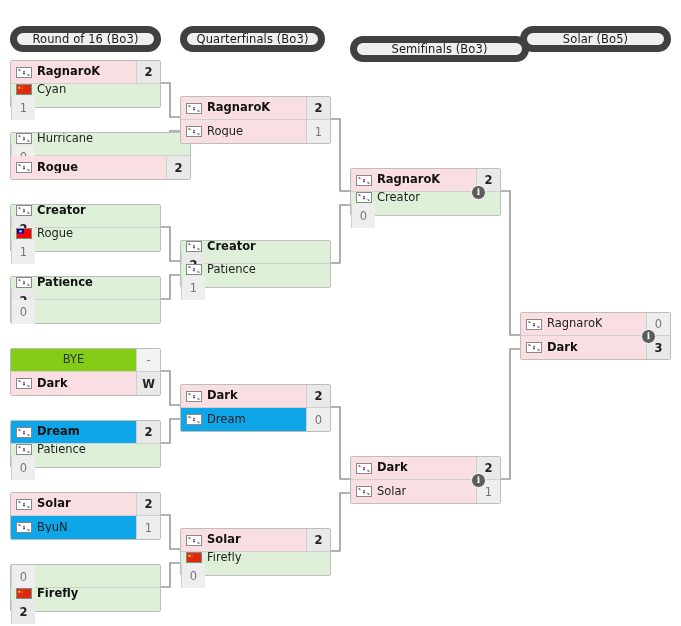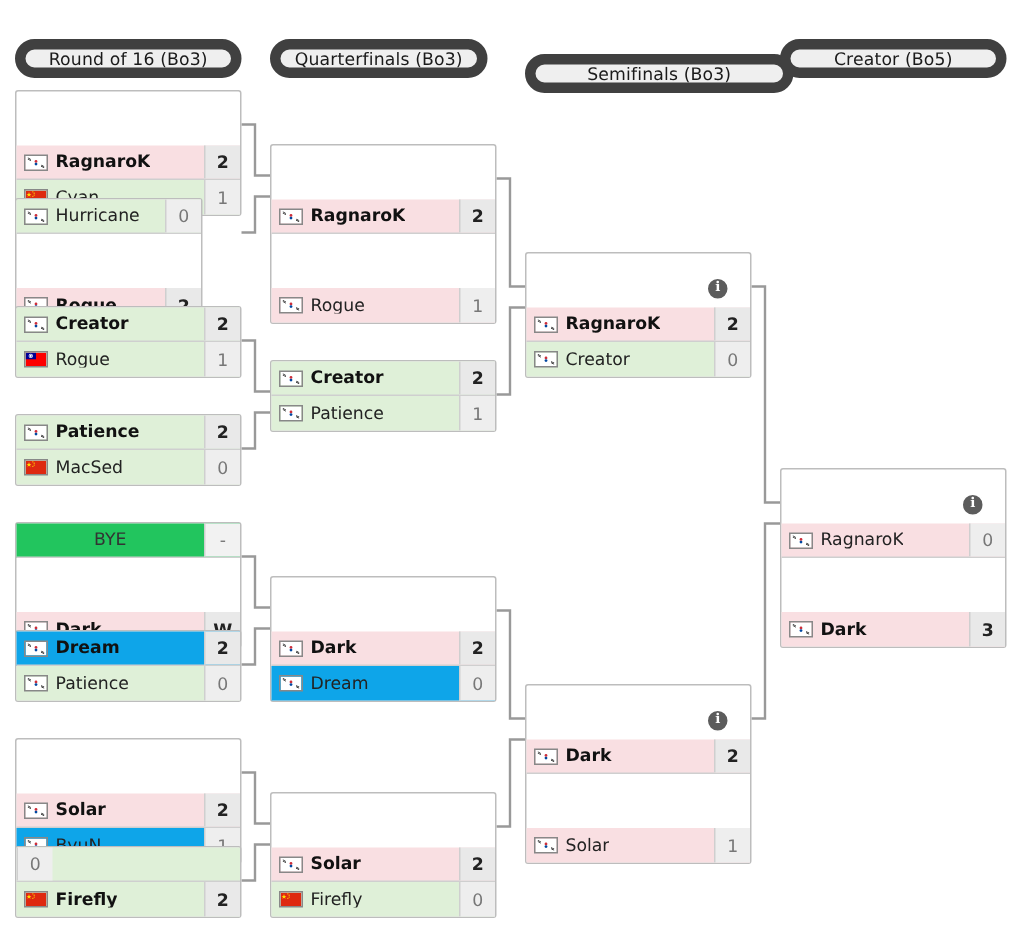--- a/index.html
+++ b/index.html
@@ -62,24 +62,24 @@
     width:24px;
     flex:0 0 24px;
     border-left:1px solid #cfcfcf;
     background:#eeeeee;
     display:flex;align-items:center;justify-content:center;
     font-size:11.5px;
     color:#333;
     box-sizing:border-box;
   }
   
-  .bg-win   {background:#f9dfe2;margin-top:36px;}
-  .bg-lose  {background:#dff0d8;}
+  .bg-win   {background:#f9dfe2;}
+  .bg-lose  {background:#dff0d8;flex-direction:column;}
   .bg-blue  {background:#0ea5e9;}
-  .bg-bye   {background:#22c55e;}
+  .bg-bye   {background:#84cc16;}
 
   .score-win  {background:#e9e9e9;color:#222;font-weight:bold;}
   .score-lose {background:#eeeeee;color:#777;}
   .score-bye  {background:#f2f2f2;color:#777;}
 
   .pname{
     white-space:nowrap;overflow:hidden;text-overflow:ellipsis;
     font-size:11.5px;line-height:1;
   }
   .pname.winner{font-weight:bold;color:#111;}
@@ -133,21 +133,21 @@
       <path d="M331,263 L340,263 L340,205 L350,205"></path>
       <path d="M331,407 L340,407 L340,479 L350,479"></path>
       <path d="M331,551 L340,551 L340,493 L350,493"></path>
       <path d="M501,191 L510,191 L510,335 L520,335"></path>
       <path d="M501,479 L510,479 L510,349 L520,349"></path>
     </svg>
   <div id="headers">
       <div class="round-header" style="left: 10px; top: 6px; width: 151px;">Round of 16 (Bo3)</div>
       <div class="round-header" style="left: 180px; top: 6px; width: 145px;">Quarterfinals (Bo3)</div>
       <div class="round-header" style="left: 350px; top: 16px; width: 179px;">Semifinals (Bo3)</div>
-      <div class="round-header" style="left: 520px; top: 6px; width: 151px;">Creator (Bo5)</div>
+      <div class="round-header" style="left: 520px; top: 6px; width: 151px;">Solar (Bo5)</div>
     </div>
   <div id="matches">
       <div class="match" style="left: 10px; top: 60px; width: 151px;">
         <div class="row top bg-win">
           <div class="name-cell">
             <span class="flag">
               <svg viewBox="0 0 30 20" preserveAspectRatio="none">
                 <rect width="30" height="20" fill="#fff"></rect>
                 <path d="M15 6 a4 4 0 0 1 0 8 a4 4 0 0 0 0 -8" fill="#cd2e3a"></path>
                 <path d="M15 6 a4 4 0 0 0 0 8 a4 4 0 0 1 0 -8" fill="#0047a0"></path>
@@ -177,21 +177,21 @@
                   <circle cx="12.4" cy="6.8" r="0.9"></circle>
                   <circle cx="10.5" cy="8.6" r="0.9"></circle>
                 </g>
               </svg>
             </span>
             <span class="pname">Cyan</span>
           </div>
           <div class="score-cell score-lose">1</div>
         </div>
       </div>
-      <div class="match" style="left: 10px; top: 132px; width: 125px;">
+      <div class="match" style="left: 10px; top: 132px; width: 181px;">
         <div class="row top bg-lose">
           <div class="name-cell">
             <span class="flag">
               <svg viewBox="0 0 30 20" preserveAspectRatio="none">
                 <rect width="30" height="20" fill="#fff"></rect>
                 <path d="M15 6 a4 4 0 0 1 0 8 a4 4 0 0 0 0 -8" fill="#cd2e3a"></path>
                 <path d="M15 6 a4 4 0 0 0 0 8 a4 4 0 0 1 0 -8" fill="#0047a0"></path>
                 <circle cx="15" cy="8" r="2" fill="#cd2e3a"></circle>
                 <circle cx="15" cy="12" r="2" fill="#0047a0"></circle>
                 <g fill="#000">
@@ -280,348 +280,333 @@
                   <rect x="3" y="3.5" width="5" height="0.9" transform="rotate(30 5.5 4)"></rect>
                   <rect x="3" y="5.3" width="5" height="0.9" transform="rotate(30 5.5 5.8)"></rect>
                   <rect x="22" y="14" width="5" height="0.9" transform="rotate(30 24.5 14.5)"></rect>
                   <rect x="22" y="15.8" width="5" height="0.9" transform="rotate(30 24.5 16.3)"></rect>
                 </g>
               </svg>
             </span>
             <span class="pname winner">Patience</span>
           </div>
           <div class="score-cell score-win">2</div>
+        </div>
+        <div class="row bg-lose">
+          <div class="score-cell score-lose">0</div>
+        </div>
+      </div>
+      <div class="match" style="left: 10px; top: 348px; width: 151px;">
+        <div class="row top bg-bye">
+          <div class="name-cell">
+            <span class="pname bye">BYE</span>
+          </div>
+          <div class="score-cell score-bye">-</div>
+        </div>
+        <div class="row bg-win">
+          <div class="name-cell">
+            <span class="flag">
+              <svg viewBox="0 0 30 20" preserveAspectRatio="none">
+                <rect width="30" height="20" fill="#fff"></rect>
+                <path d="M15 6 a4 4 0 0 1 0 8 a4 4 0 0 0 0 -8" fill="#cd2e3a"></path>
+                <path d="M15 6 a4 4 0 0 0 0 8 a4 4 0 0 1 0 -8" fill="#0047a0"></path>
+                <circle cx="15" cy="8" r="2" fill="#cd2e3a"></circle>
+                <circle cx="15" cy="12" r="2" fill="#0047a0"></circle>
+                <g fill="#000">
+                  <rect x="3" y="3.5" width="5" height="0.9" transform="rotate(30 5.5 4)"></rect>
+                  <rect x="3" y="5.3" width="5" height="0.9" transform="rotate(30 5.5 5.8)"></rect>
+                  <rect x="22" y="14" width="5" height="0.9" transform="rotate(30 24.5 14.5)"></rect>
+                  <rect x="22" y="15.8" width="5" height="0.9" transform="rotate(30 24.5 16.3)"></rect>
+                </g>
+              </svg>
+            </span>
+            <span class="pname winner">Dark</span>
+          </div>
+          <div class="score-cell score-win">W</div>
+        </div>
+      </div>
+      <div class="match" style="left: 10px; top: 420px; width: 151px;">
+        <div class="row top bg-blue">
+          <div class="name-cell">
+            <span class="flag">
+              <svg viewBox="0 0 30 20" preserveAspectRatio="none">
+                <rect width="30" height="20" fill="#fff"></rect>
+                <path d="M15 6 a4 4 0 0 1 0 8 a4 4 0 0 0 0 -8" fill="#cd2e3a"></path>
+                <path d="M15 6 a4 4 0 0 0 0 8 a4 4 0 0 1 0 -8" fill="#0047a0"></path>
+                <circle cx="15" cy="8" r="2" fill="#cd2e3a"></circle>
+                <circle cx="15" cy="12" r="2" fill="#0047a0"></circle>
+                <g fill="#000">
+                  <rect x="3" y="3.5" width="5" height="0.9" transform="rotate(30 5.5 4)"></rect>
+                  <rect x="3" y="5.3" width="5" height="0.9" transform="rotate(30 5.5 5.8)"></rect>
+                  <rect x="22" y="14" width="5" height="0.9" transform="rotate(30 24.5 14.5)"></rect>
+                  <rect x="22" y="15.8" width="5" height="0.9" transform="rotate(30 24.5 16.3)"></rect>
+                </g>
+              </svg>
+            </span>
+            <span class="pname winner">Dream</span>
+          </div>
+          <div class="score-cell score-win">2</div>
+        </div>
+        <div class="row bg-lose">
+          <div class="name-cell">
+            <span class="flag">
+              <svg viewBox="0 0 30 20" preserveAspectRatio="none">
+                <rect width="30" height="20" fill="#fff"></rect>
+                <path d="M15 6 a4 4 0 0 1 0 8 a4 4 0 0 0 0 -8" fill="#cd2e3a"></path>
+                <path d="M15 6 a4 4 0 0 0 0 8 a4 4 0 0 1 0 -8" fill="#0047a0"></path>
+                <circle cx="15" cy="8" r="2" fill="#cd2e3a"></circle>
+                <circle cx="15" cy="12" r="2" fill="#0047a0"></circle>
+                <g fill="#000">
+                  <rect x="3" y="3.5" width="5" height="0.9" transform="rotate(30 5.5 4)"></rect>
+                  <rect x="3" y="5.3" width="5" height="0.9" transform="rotate(30 5.5 5.8)"></rect>
+                  <rect x="22" y="14" width="5" height="0.9" transform="rotate(30 24.5 14.5)"></rect>
+                  <rect x="22" y="15.8" width="5" height="0.9" transform="rotate(30 24.5 16.3)"></rect>
+                </g>
+              </svg>
+            </span>
+            <span class="pname">Patience</span>
+          </div>
+          <div class="score-cell score-lose">0</div>
+        </div>
+      </div>
+      <div class="match" style="left: 10px; top: 492px; width: 151px;">
+        <div class="row top bg-win">
+          <div class="name-cell">
+            <span class="flag">
+              <svg viewBox="0 0 30 20" preserveAspectRatio="none">
+                <rect width="30" height="20" fill="#fff"></rect>
+                <path d="M15 6 a4 4 0 0 1 0 8 a4 4 0 0 0 0 -8" fill="#cd2e3a"></path>
+                <path d="M15 6 a4 4 0 0 0 0 8 a4 4 0 0 1 0 -8" fill="#0047a0"></path>
+                <circle cx="15" cy="8" r="2" fill="#cd2e3a"></circle>
+                <circle cx="15" cy="12" r="2" fill="#0047a0"></circle>
+                <g fill="#000">
+                  <rect x="3" y="3.5" width="5" height="0.9" transform="rotate(30 5.5 4)"></rect>
+                  <rect x="3" y="5.3" width="5" height="0.9" transform="rotate(30 5.5 5.8)"></rect>
+                  <rect x="22" y="14" width="5" height="0.9" transform="rotate(30 24.5 14.5)"></rect>
+                  <rect x="22" y="15.8" width="5" height="0.9" transform="rotate(30 24.5 16.3)"></rect>
+                </g>
+              </svg>
+            </span>
+            <span class="pname winner">Solar</span>
+          </div>
+          <div class="score-cell score-win">2</div>
+        </div>
+        <div class="row bg-blue">
+          <div class="name-cell">
+            <span class="flag">
+              <svg viewBox="0 0 30 20" preserveAspectRatio="none">
+                <rect width="30" height="20" fill="#fff"></rect>
+                <path d="M15 6 a4 4 0 0 1 0 8 a4 4 0 0 0 0 -8" fill="#cd2e3a"></path>
+                <path d="M15 6 a4 4 0 0 0 0 8 a4 4 0 0 1 0 -8" fill="#0047a0"></path>
+                <circle cx="15" cy="8" r="2" fill="#cd2e3a"></circle>
+                <circle cx="15" cy="12" r="2" fill="#0047a0"></circle>
+                <g fill="#000">
+                  <rect x="3" y="3.5" width="5" height="0.9" transform="rotate(30 5.5 4)"></rect>
+                  <rect x="3" y="5.3" width="5" height="0.9" transform="rotate(30 5.5 5.8)"></rect>
+                  <rect x="22" y="14" width="5" height="0.9" transform="rotate(30 24.5 14.5)"></rect>
+                  <rect x="22" y="15.8" width="5" height="0.9" transform="rotate(30 24.5 16.3)"></rect>
+                </g>
+              </svg>
+            </span>
+            <span class="pname">ByuN</span>
+          </div>
+          <div class="score-cell score-lose">1</div>
+        </div>
+      </div>
+      <div class="match" style="left: 10px; top: 564px; width: 151px;">
+        <div class="row top bg-lose">
+          <div class="score-cell score-lose">0</div>
         </div>
         <div class="row bg-lose">
           <div class="name-cell">
             <span class="flag">
               <svg viewBox="0 0 30 20" preserveAspectRatio="none">
                 <rect width="30" height="20" fill="#de2910"></rect>
                 <g fill="#ffde00">
                   <polygon points="5,2.4 5.9,5 8.6,5 6.4,6.6 7.3,9.2 5,7.6 2.7,9.2 3.6,6.6 1.4,5 4.1,5"></polygon>
                   <circle cx="10.5" cy="2" r="0.9"></circle>
                   <circle cx="12.4" cy="4" r="0.9"></circle>
                   <circle cx="12.4" cy="6.8" r="0.9"></circle>
                   <circle cx="10.5" cy="8.6" r="0.9"></circle>
                 </g>
               </svg>
             </span>
-            <span class="pname">MacSed</span>
+            <span class="pname winner">Firefly</span>
+          </div>
+          <div class="score-cell score-win">2</div>
+        </div>
+      </div>
+      <div class="match" style="left: 180px; top: 96px; width: 151px;">
+        <div class="row top bg-win">
+          <div class="name-cell">
+            <span class="flag">
+              <svg viewBox="0 0 30 20" preserveAspectRatio="none">
+                <rect width="30" height="20" fill="#fff"></rect>
+                <path d="M15 6 a4 4 0 0 1 0 8 a4 4 0 0 0 0 -8" fill="#cd2e3a"></path>
+                <path d="M15 6 a4 4 0 0 0 0 8 a4 4 0 0 1 0 -8" fill="#0047a0"></path>
+                <circle cx="15" cy="8" r="2" fill="#cd2e3a"></circle>
+                <circle cx="15" cy="12" r="2" fill="#0047a0"></circle>
+                <g fill="#000">
+                  <rect x="3" y="3.5" width="5" height="0.9" transform="rotate(30 5.5 4)"></rect>
+                  <rect x="3" y="5.3" width="5" height="0.9" transform="rotate(30 5.5 5.8)"></rect>
+                  <rect x="22" y="14" width="5" height="0.9" transform="rotate(30 24.5 14.5)"></rect>
+                  <rect x="22" y="15.8" width="5" height="0.9" transform="rotate(30 24.5 16.3)"></rect>
+                </g>
+              </svg>
+            </span>
+            <span class="pname winner">RagnaroK</span>
+          </div>
+          <div class="score-cell score-win">2</div>
+        </div>
+        <div class="row bg-win">
+          <div class="name-cell">
+            <span class="flag">
+              <svg viewBox="0 0 30 20" preserveAspectRatio="none">
+                <rect width="30" height="20" fill="#fff"></rect>
+                <path d="M15 6 a4 4 0 0 1 0 8 a4 4 0 0 0 0 -8" fill="#cd2e3a"></path>
+                <path d="M15 6 a4 4 0 0 0 0 8 a4 4 0 0 1 0 -8" fill="#0047a0"></path>
+                <circle cx="15" cy="8" r="2" fill="#cd2e3a"></circle>
+                <circle cx="15" cy="12" r="2" fill="#0047a0"></circle>
+                <g fill="#000">
+                  <rect x="3" y="3.5" width="5" height="0.9" transform="rotate(30 5.5 4)"></rect>
+                  <rect x="3" y="5.3" width="5" height="0.9" transform="rotate(30 5.5 5.8)"></rect>
+                  <rect x="22" y="14" width="5" height="0.9" transform="rotate(30 24.5 14.5)"></rect>
+                  <rect x="22" y="15.8" width="5" height="0.9" transform="rotate(30 24.5 16.3)"></rect>
+                </g>
+              </svg>
+            </span>
+            <span class="pname">Rogue</span>
+          </div>
+          <div class="score-cell score-lose">1</div>
+        </div>
+      </div>
+      <div class="match" style="left: 180px; top: 240px; width: 151px;">
+        <div class="row top bg-lose">
+          <div class="name-cell">
+            <span class="flag">
+              <svg viewBox="0 0 30 20" preserveAspectRatio="none">
+                <rect width="30" height="20" fill="#fff"></rect>
+                <path d="M15 6 a4 4 0 0 1 0 8 a4 4 0 0 0 0 -8" fill="#cd2e3a"></path>
+                <path d="M15 6 a4 4 0 0 0 0 8 a4 4 0 0 1 0 -8" fill="#0047a0"></path>
+                <circle cx="15" cy="8" r="2" fill="#cd2e3a"></circle>
+                <circle cx="15" cy="12" r="2" fill="#0047a0"></circle>
+                <g fill="#000">
+                  <rect x="3" y="3.5" width="5" height="0.9" transform="rotate(30 5.5 4)"></rect>
+                  <rect x="3" y="5.3" width="5" height="0.9" transform="rotate(30 5.5 5.8)"></rect>
+                  <rect x="22" y="14" width="5" height="0.9" transform="rotate(30 24.5 14.5)"></rect>
+                  <rect x="22" y="15.8" width="5" height="0.9" transform="rotate(30 24.5 16.3)"></rect>
+                </g>
+              </svg>
+            </span>
+            <span class="pname winner">Creator</span>
+          </div>
+          <div class="score-cell score-win">2</div>
+        </div>
+        <div class="row bg-lose">
+          <div class="name-cell">
+            <span class="flag">
+              <svg viewBox="0 0 30 20" preserveAspectRatio="none">
+                <rect width="30" height="20" fill="#fff"></rect>
+                <path d="M15 6 a4 4 0 0 1 0 8 a4 4 0 0 0 0 -8" fill="#cd2e3a"></path>
+                <path d="M15 6 a4 4 0 0 0 0 8 a4 4 0 0 1 0 -8" fill="#0047a0"></path>
+                <circle cx="15" cy="8" r="2" fill="#cd2e3a"></circle>
+                <circle cx="15" cy="12" r="2" fill="#0047a0"></circle>
+                <g fill="#000">
+                  <rect x="3" y="3.5" width="5" height="0.9" transform="rotate(30 5.5 4)"></rect>
+                  <rect x="3" y="5.3" width="5" height="0.9" transform="rotate(30 5.5 5.8)"></rect>
+                  <rect x="22" y="14" width="5" height="0.9" transform="rotate(30 24.5 14.5)"></rect>
+                  <rect x="22" y="15.8" width="5" height="0.9" transform="rotate(30 24.5 16.3)"></rect>
+                </g>
+              </svg>
+            </span>
+            <span class="pname">Patience</span>
+          </div>
+          <div class="score-cell score-lose">1</div>
+        </div>
+      </div>
+      <div class="match" style="left: 180px; top: 384px; width: 151px;">
+        <div class="row top bg-win">
+          <div class="name-cell">
+            <span class="flag">
+              <svg viewBox="0 0 30 20" preserveAspectRatio="none">
+                <rect width="30" height="20" fill="#fff"></rect>
+                <path d="M15 6 a4 4 0 0 1 0 8 a4 4 0 0 0 0 -8" fill="#cd2e3a"></path>
+                <path d="M15 6 a4 4 0 0 0 0 8 a4 4 0 0 1 0 -8" fill="#0047a0"></path>
+                <circle cx="15" cy="8" r="2" fill="#cd2e3a"></circle>
+                <circle cx="15" cy="12" r="2" fill="#0047a0"></circle>
+                <g fill="#000">
+                  <rect x="3" y="3.5" width="5" height="0.9" transform="rotate(30 5.5 4)"></rect>
+                  <rect x="3" y="5.3" width="5" height="0.9" transform="rotate(30 5.5 5.8)"></rect>
+                  <rect x="22" y="14" width="5" height="0.9" transform="rotate(30 24.5 14.5)"></rect>
+                  <rect x="22" y="15.8" width="5" height="0.9" transform="rotate(30 24.5 16.3)"></rect>
+                </g>
+              </svg>
+            </span>
+            <span class="pname winner">Dark</span>
+          </div>
+          <div class="score-cell score-win">2</div>
+        </div>
+        <div class="row bg-blue">
+          <div class="name-cell">
+            <span class="flag">
+              <svg viewBox="0 0 30 20" preserveAspectRatio="none">
+                <rect width="30" height="20" fill="#fff"></rect>
+                <path d="M15 6 a4 4 0 0 1 0 8 a4 4 0 0 0 0 -8" fill="#cd2e3a"></path>
+                <path d="M15 6 a4 4 0 0 0 0 8 a4 4 0 0 1 0 -8" fill="#0047a0"></path>
+                <circle cx="15" cy="8" r="2" fill="#cd2e3a"></circle>
+                <circle cx="15" cy="12" r="2" fill="#0047a0"></circle>
+                <g fill="#000">
+                  <rect x="3" y="3.5" width="5" height="0.9" transform="rotate(30 5.5 4)"></rect>
+                  <rect x="3" y="5.3" width="5" height="0.9" transform="rotate(30 5.5 5.8)"></rect>
+                  <rect x="22" y="14" width="5" height="0.9" transform="rotate(30 24.5 14.5)"></rect>
+                  <rect x="22" y="15.8" width="5" height="0.9" transform="rotate(30 24.5 16.3)"></rect>
+                </g>
+              </svg>
+            </span>
+            <span class="pname">Dream</span>
           </div>
           <div class="score-cell score-lose">0</div>
         </div>
       </div>
-      <div class="match" style="left: 10px; top: 348px; width: 151px;">
-        <div class="row top bg-bye">
-          <div class="name-cell">
-            <span class="pname bye">BYE</span>
-          </div>
-          <div class="score-cell score-bye">-</div>
-        </div>
-        <div class="row bg-win">
-          <div class="name-cell">
-            <span class="flag">
-              <svg viewBox="0 0 30 20" preserveAspectRatio="none">
-                <rect width="30" height="20" fill="#fff"></rect>
-                <path d="M15 6 a4 4 0 0 1 0 8 a4 4 0 0 0 0 -8" fill="#cd2e3a"></path>
-                <path d="M15 6 a4 4 0 0 0 0 8 a4 4 0 0 1 0 -8" fill="#0047a0"></path>
-                <circle cx="15" cy="8" r="2" fill="#cd2e3a"></circle>
-                <circle cx="15" cy="12" r="2" fill="#0047a0"></circle>
-                <g fill="#000">
-                  <rect x="3" y="3.5" width="5" height="0.9" transform="rotate(30 5.5 4)"></rect>
-                  <rect x="3" y="5.3" width="5" height="0.9" transform="rotate(30 5.5 5.8)"></rect>
-                  <rect x="22" y="14" width="5" height="0.9" transform="rotate(30 24.5 14.5)"></rect>
-                  <rect x="22" y="15.8" width="5" height="0.9" transform="rotate(30 24.5 16.3)"></rect>
-                </g>
-              </svg>
-            </span>
-            <span class="pname winner">Dark</span>
-          </div>
-          <div class="score-cell score-win">W</div>
-        </div>
-      </div>
-      <div class="match" style="left: 10px; top: 420px; width: 151px;">
-        <div class="row top bg-blue">
-          <div class="name-cell">
-            <span class="flag">
-              <svg viewBox="0 0 30 20" preserveAspectRatio="none">
-                <rect width="30" height="20" fill="#fff"></rect>
-                <path d="M15 6 a4 4 0 0 1 0 8 a4 4 0 0 0 0 -8" fill="#cd2e3a"></path>
-                <path d="M15 6 a4 4 0 0 0 0 8 a4 4 0 0 1 0 -8" fill="#0047a0"></path>
-                <circle cx="15" cy="8" r="2" fill="#cd2e3a"></circle>
-                <circle cx="15" cy="12" r="2" fill="#0047a0"></circle>
-                <g fill="#000">
-                  <rect x="3" y="3.5" width="5" height="0.9" transform="rotate(30 5.5 4)"></rect>
-                  <rect x="3" y="5.3" width="5" height="0.9" transform="rotate(30 5.5 5.8)"></rect>
-                  <rect x="22" y="14" width="5" height="0.9" transform="rotate(30 24.5 14.5)"></rect>
-                  <rect x="22" y="15.8" width="5" height="0.9" transform="rotate(30 24.5 16.3)"></rect>
-                </g>
-              </svg>
-            </span>
-            <span class="pname winner">Dream</span>
-          </div>
-          <div class="score-cell score-win">2</div>
-        </div>
-        <div class="row bg-lose">
-          <div class="name-cell">
-            <span class="flag">
-              <svg viewBox="0 0 30 20" preserveAspectRatio="none">
-                <rect width="30" height="20" fill="#fff"></rect>
-                <path d="M15 6 a4 4 0 0 1 0 8 a4 4 0 0 0 0 -8" fill="#cd2e3a"></path>
-                <path d="M15 6 a4 4 0 0 0 0 8 a4 4 0 0 1 0 -8" fill="#0047a0"></path>
-                <circle cx="15" cy="8" r="2" fill="#cd2e3a"></circle>
-                <circle cx="15" cy="12" r="2" fill="#0047a0"></circle>
-                <g fill="#000">
-                  <rect x="3" y="3.5" width="5" height="0.9" transform="rotate(30 5.5 4)"></rect>
-                  <rect x="3" y="5.3" width="5" height="0.9" transform="rotate(30 5.5 5.8)"></rect>
-                  <rect x="22" y="14" width="5" height="0.9" transform="rotate(30 24.5 14.5)"></rect>
-                  <rect x="22" y="15.8" width="5" height="0.9" transform="rotate(30 24.5 16.3)"></rect>
-                </g>
-              </svg>
-            </span>
-            <span class="pname">Patience</span>
-          </div>
-          <div class="score-cell score-lose">0</div>
-        </div>
-      </div>
-      <div class="match" style="left: 10px; top: 492px; width: 151px;">
+      <div class="match" style="left: 180px; top: 528px; width: 151px;">
         <div class="row top bg-win">
           <div class="name-cell">
             <span class="flag">
               <svg viewBox="0 0 30 20" preserveAspectRatio="none">
                 <rect width="30" height="20" fill="#fff"></rect>
                 <path d="M15 6 a4 4 0 0 1 0 8 a4 4 0 0 0 0 -8" fill="#cd2e3a"></path>
                 <path d="M15 6 a4 4 0 0 0 0 8 a4 4 0 0 1 0 -8" fill="#0047a0"></path>
                 <circle cx="15" cy="8" r="2" fill="#cd2e3a"></circle>
                 <circle cx="15" cy="12" r="2" fill="#0047a0"></circle>
                 <g fill="#000">
                   <rect x="3" y="3.5" width="5" height="0.9" transform="rotate(30 5.5 4)"></rect>
                   <rect x="3" y="5.3" width="5" height="0.9" transform="rotate(30 5.5 5.8)"></rect>
                   <rect x="22" y="14" width="5" height="0.9" transform="rotate(30 24.5 14.5)"></rect>
                   <rect x="22" y="15.8" width="5" height="0.9" transform="rotate(30 24.5 16.3)"></rect>
                 </g>
               </svg>
             </span>
             <span class="pname winner">Solar</span>
           </div>
           <div class="score-cell score-win">2</div>
-        </div>
-        <div class="row bg-blue">
-          <div class="name-cell">
-            <span class="flag">
-              <svg viewBox="0 0 30 20" preserveAspectRatio="none">
-                <rect width="30" height="20" fill="#fff"></rect>
-                <path d="M15 6 a4 4 0 0 1 0 8 a4 4 0 0 0 0 -8" fill="#cd2e3a"></path>
-                <path d="M15 6 a4 4 0 0 0 0 8 a4 4 0 0 1 0 -8" fill="#0047a0"></path>
-                <circle cx="15" cy="8" r="2" fill="#cd2e3a"></circle>
-                <circle cx="15" cy="12" r="2" fill="#0047a0"></circle>
-                <g fill="#000">
-                  <rect x="3" y="3.5" width="5" height="0.9" transform="rotate(30 5.5 4)"></rect>
-                  <rect x="3" y="5.3" width="5" height="0.9" transform="rotate(30 5.5 5.8)"></rect>
-                  <rect x="22" y="14" width="5" height="0.9" transform="rotate(30 24.5 14.5)"></rect>
-                  <rect x="22" y="15.8" width="5" height="0.9" transform="rotate(30 24.5 16.3)"></rect>
-                </g>
-              </svg>
-            </span>
-            <span class="pname">ByuN</span>
-          </div>
-          <div class="score-cell score-lose">1</div>
-        </div>
-      </div>
-      <div class="match" style="left: 10px; top: 564px; width: 151px;">
-        <div class="row top bg-lose">
-          <div class="score-cell score-lose">0</div>
         </div>
         <div class="row bg-lose">
           <div class="name-cell">
             <span class="flag">
               <svg viewBox="0 0 30 20" preserveAspectRatio="none">
                 <rect width="30" height="20" fill="#de2910"></rect>
                 <g fill="#ffde00">
                   <polygon points="5,2.4 5.9,5 8.6,5 6.4,6.6 7.3,9.2 5,7.6 2.7,9.2 3.6,6.6 1.4,5 4.1,5"></polygon>
                   <circle cx="10.5" cy="2" r="0.9"></circle>
                   <circle cx="12.4" cy="4" r="0.9"></circle>
                   <circle cx="12.4" cy="6.8" r="0.9"></circle>
                   <circle cx="10.5" cy="8.6" r="0.9"></circle>
                 </g>
               </svg>
             </span>
-            <span class="pname winner">Firefly</span>
-          </div>
-          <div class="score-cell score-win">2</div>
-        </div>
-      </div>
-      <div class="match" style="left: 180px; top: 96px; width: 151px;">
-        <div class="row top bg-win">
-          <div class="name-cell">
-            <span class="flag">
-              <svg viewBox="0 0 30 20" preserveAspectRatio="none">
-                <rect width="30" height="20" fill="#fff"></rect>
-                <path d="M15 6 a4 4 0 0 1 0 8 a4 4 0 0 0 0 -8" fill="#cd2e3a"></path>
-                <path d="M15 6 a4 4 0 0 0 0 8 a4 4 0 0 1 0 -8" fill="#0047a0"></path>
-                <circle cx="15" cy="8" r="2" fill="#cd2e3a"></circle>
-                <circle cx="15" cy="12" r="2" fill="#0047a0"></circle>
-                <g fill="#000">
-                  <rect x="3" y="3.5" width="5" height="0.9" transform="rotate(30 5.5 4)"></rect>
-                  <rect x="3" y="5.3" width="5" height="0.9" transform="rotate(30 5.5 5.8)"></rect>
-                  <rect x="22" y="14" width="5" height="0.9" transform="rotate(30 24.5 14.5)"></rect>
-                  <rect x="22" y="15.8" width="5" height="0.9" transform="rotate(30 24.5 16.3)"></rect>
-                </g>
-              </svg>
-            </span>
-            <span class="pname winner">RagnaroK</span>
-          </div>
-          <div class="score-cell score-win">2</div>
-        </div>
-        <div class="row bg-win">
-          <div class="name-cell">
-            <span class="flag">
-              <svg viewBox="0 0 30 20" preserveAspectRatio="none">
-                <rect width="30" height="20" fill="#fff"></rect>
-                <path d="M15 6 a4 4 0 0 1 0 8 a4 4 0 0 0 0 -8" fill="#cd2e3a"></path>
-                <path d="M15 6 a4 4 0 0 0 0 8 a4 4 0 0 1 0 -8" fill="#0047a0"></path>
-                <circle cx="15" cy="8" r="2" fill="#cd2e3a"></circle>
-                <circle cx="15" cy="12" r="2" fill="#0047a0"></circle>
-                <g fill="#000">
-                  <rect x="3" y="3.5" width="5" height="0.9" transform="rotate(30 5.5 4)"></rect>
-                  <rect x="3" y="5.3" width="5" height="0.9" transform="rotate(30 5.5 5.8)"></rect>
-                  <rect x="22" y="14" width="5" height="0.9" transform="rotate(30 24.5 14.5)"></rect>
-                  <rect x="22" y="15.8" width="5" height="0.9" transform="rotate(30 24.5 16.3)"></rect>
-                </g>
-              </svg>
-            </span>
-            <span class="pname">Rogue</span>
-          </div>
-          <div class="score-cell score-lose">1</div>
-        </div>
-      </div>
-      <div class="match" style="left: 180px; top: 240px; width: 151px;">
-        <div class="row top bg-lose">
-          <div class="name-cell">
-            <span class="flag">
-              <svg viewBox="0 0 30 20" preserveAspectRatio="none">
-                <rect width="30" height="20" fill="#fff"></rect>
-                <path d="M15 6 a4 4 0 0 1 0 8 a4 4 0 0 0 0 -8" fill="#cd2e3a"></path>
-                <path d="M15 6 a4 4 0 0 0 0 8 a4 4 0 0 1 0 -8" fill="#0047a0"></path>
-                <circle cx="15" cy="8" r="2" fill="#cd2e3a"></circle>
-                <circle cx="15" cy="12" r="2" fill="#0047a0"></circle>
-                <g fill="#000">
-                  <rect x="3" y="3.5" width="5" height="0.9" transform="rotate(30 5.5 4)"></rect>
-                  <rect x="3" y="5.3" width="5" height="0.9" transform="rotate(30 5.5 5.8)"></rect>
-                  <rect x="22" y="14" width="5" height="0.9" transform="rotate(30 24.5 14.5)"></rect>
-                  <rect x="22" y="15.8" width="5" height="0.9" transform="rotate(30 24.5 16.3)"></rect>
-                </g>
-              </svg>
-            </span>
-            <span class="pname winner">Creator</span>
-          </div>
-          <div class="score-cell score-win">2</div>
-        </div>
-        <div class="row bg-lose">
-          <div class="name-cell">
-            <span class="flag">
-              <svg viewBox="0 0 30 20" preserveAspectRatio="none">
-                <rect width="30" height="20" fill="#fff"></rect>
-                <path d="M15 6 a4 4 0 0 1 0 8 a4 4 0 0 0 0 -8" fill="#cd2e3a"></path>
-                <path d="M15 6 a4 4 0 0 0 0 8 a4 4 0 0 1 0 -8" fill="#0047a0"></path>
-                <circle cx="15" cy="8" r="2" fill="#cd2e3a"></circle>
-                <circle cx="15" cy="12" r="2" fill="#0047a0"></circle>
-                <g fill="#000">
-                  <rect x="3" y="3.5" width="5" height="0.9" transform="rotate(30 5.5 4)"></rect>
-                  <rect x="3" y="5.3" width="5" height="0.9" transform="rotate(30 5.5 5.8)"></rect>
-                  <rect x="22" y="14" width="5" height="0.9" transform="rotate(30 24.5 14.5)"></rect>
-                  <rect x="22" y="15.8" width="5" height="0.9" transform="rotate(30 24.5 16.3)"></rect>
-                </g>
-              </svg>
-            </span>
-            <span class="pname">Patience</span>
-          </div>
-          <div class="score-cell score-lose">1</div>
-        </div>
-      </div>
-      <div class="match" style="left: 180px; top: 384px; width: 151px;">
-        <div class="row top bg-win">
-          <div class="name-cell">
-            <span class="flag">
-              <svg viewBox="0 0 30 20" preserveAspectRatio="none">
-                <rect width="30" height="20" fill="#fff"></rect>
-                <path d="M15 6 a4 4 0 0 1 0 8 a4 4 0 0 0 0 -8" fill="#cd2e3a"></path>
-                <path d="M15 6 a4 4 0 0 0 0 8 a4 4 0 0 1 0 -8" fill="#0047a0"></path>
-                <circle cx="15" cy="8" r="2" fill="#cd2e3a"></circle>
-                <circle cx="15" cy="12" r="2" fill="#0047a0"></circle>
-                <g fill="#000">
-                  <rect x="3" y="3.5" width="5" height="0.9" transform="rotate(30 5.5 4)"></rect>
-                  <rect x="3" y="5.3" width="5" height="0.9" transform="rotate(30 5.5 5.8)"></rect>
-                  <rect x="22" y="14" width="5" height="0.9" transform="rotate(30 24.5 14.5)"></rect>
-                  <rect x="22" y="15.8" width="5" height="0.9" transform="rotate(30 24.5 16.3)"></rect>
-                </g>
-              </svg>
-            </span>
-            <span class="pname winner">Dark</span>
-          </div>
-          <div class="score-cell score-win">2</div>
-        </div>
-        <div class="row bg-blue">
-          <div class="name-cell">
-            <span class="flag">
-              <svg viewBox="0 0 30 20" preserveAspectRatio="none">
-                <rect width="30" height="20" fill="#fff"></rect>
-                <path d="M15 6 a4 4 0 0 1 0 8 a4 4 0 0 0 0 -8" fill="#cd2e3a"></path>
-                <path d="M15 6 a4 4 0 0 0 0 8 a4 4 0 0 1 0 -8" fill="#0047a0"></path>
-                <circle cx="15" cy="8" r="2" fill="#cd2e3a"></circle>
-                <circle cx="15" cy="12" r="2" fill="#0047a0"></circle>
-                <g fill="#000">
-                  <rect x="3" y="3.5" width="5" height="0.9" transform="rotate(30 5.5 4)"></rect>
-                  <rect x="3" y="5.3" width="5" height="0.9" transform="rotate(30 5.5 5.8)"></rect>
-                  <rect x="22" y="14" width="5" height="0.9" transform="rotate(30 24.5 14.5)"></rect>
-                  <rect x="22" y="15.8" width="5" height="0.9" transform="rotate(30 24.5 16.3)"></rect>
-                </g>
-              </svg>
-            </span>
-            <span class="pname">Dream</span>
-          </div>
-          <div class="score-cell score-lose">0</div>
-        </div>
-      </div>
-      <div class="match" style="left: 180px; top: 528px; width: 151px;">
-        <div class="row top bg-win">
-          <div class="name-cell">
-            <span class="flag">
-              <svg viewBox="0 0 30 20" preserveAspectRatio="none">
-                <rect width="30" height="20" fill="#fff"></rect>
-                <path d="M15 6 a4 4 0 0 1 0 8 a4 4 0 0 0 0 -8" fill="#cd2e3a"></path>
-                <path d="M15 6 a4 4 0 0 0 0 8 a4 4 0 0 1 0 -8" fill="#0047a0"></path>
-                <circle cx="15" cy="8" r="2" fill="#cd2e3a"></circle>
-                <circle cx="15" cy="12" r="2" fill="#0047a0"></circle>
-                <g fill="#000">
-                  <rect x="3" y="3.5" width="5" height="0.9" transform="rotate(30 5.5 4)"></rect>
-                  <rect x="3" y="5.3" width="5" height="0.9" transform="rotate(30 5.5 5.8)"></rect>
-                  <rect x="22" y="14" width="5" height="0.9" transform="rotate(30 24.5 14.5)"></rect>
-                  <rect x="22" y="15.8" width="5" height="0.9" transform="rotate(30 24.5 16.3)"></rect>
-                </g>
-              </svg>
-            </span>
-            <span class="pname winner">Solar</span>
-          </div>
-          <div class="score-cell score-win">2</div>
-        </div>
-        <div class="row bg-lose">
-          <div class="name-cell">
-            <span class="flag">
-              <svg viewBox="0 0 30 20" preserveAspectRatio="none">
-                <rect width="30" height="20" fill="#de2910"></rect>
-                <g fill="#ffde00">
-                  <polygon points="5,2.4 5.9,5 8.6,5 6.4,6.6 7.3,9.2 5,7.6 2.7,9.2 3.6,6.6 1.4,5 4.1,5"></polygon>
-                  <circle cx="10.5" cy="2" r="0.9"></circle>
-                  <circle cx="12.4" cy="4" r="0.9"></circle>
-                  <circle cx="12.4" cy="6.8" r="0.9"></circle>
-                  <circle cx="10.5" cy="8.6" r="0.9"></circle>
-                </g>
-              </svg>
-            </span>
             <span class="pname">Firefly</span>
           </div>
           <div class="score-cell score-lose">0</div>
         </div>
       </div>
       <div class="match" style="left: 350px; top: 168px; width: 151px;">
         <div class="row top bg-win">
           <div class="name-cell">
             <span class="flag">
               <svg viewBox="0 0 30 20" preserveAspectRatio="none">

